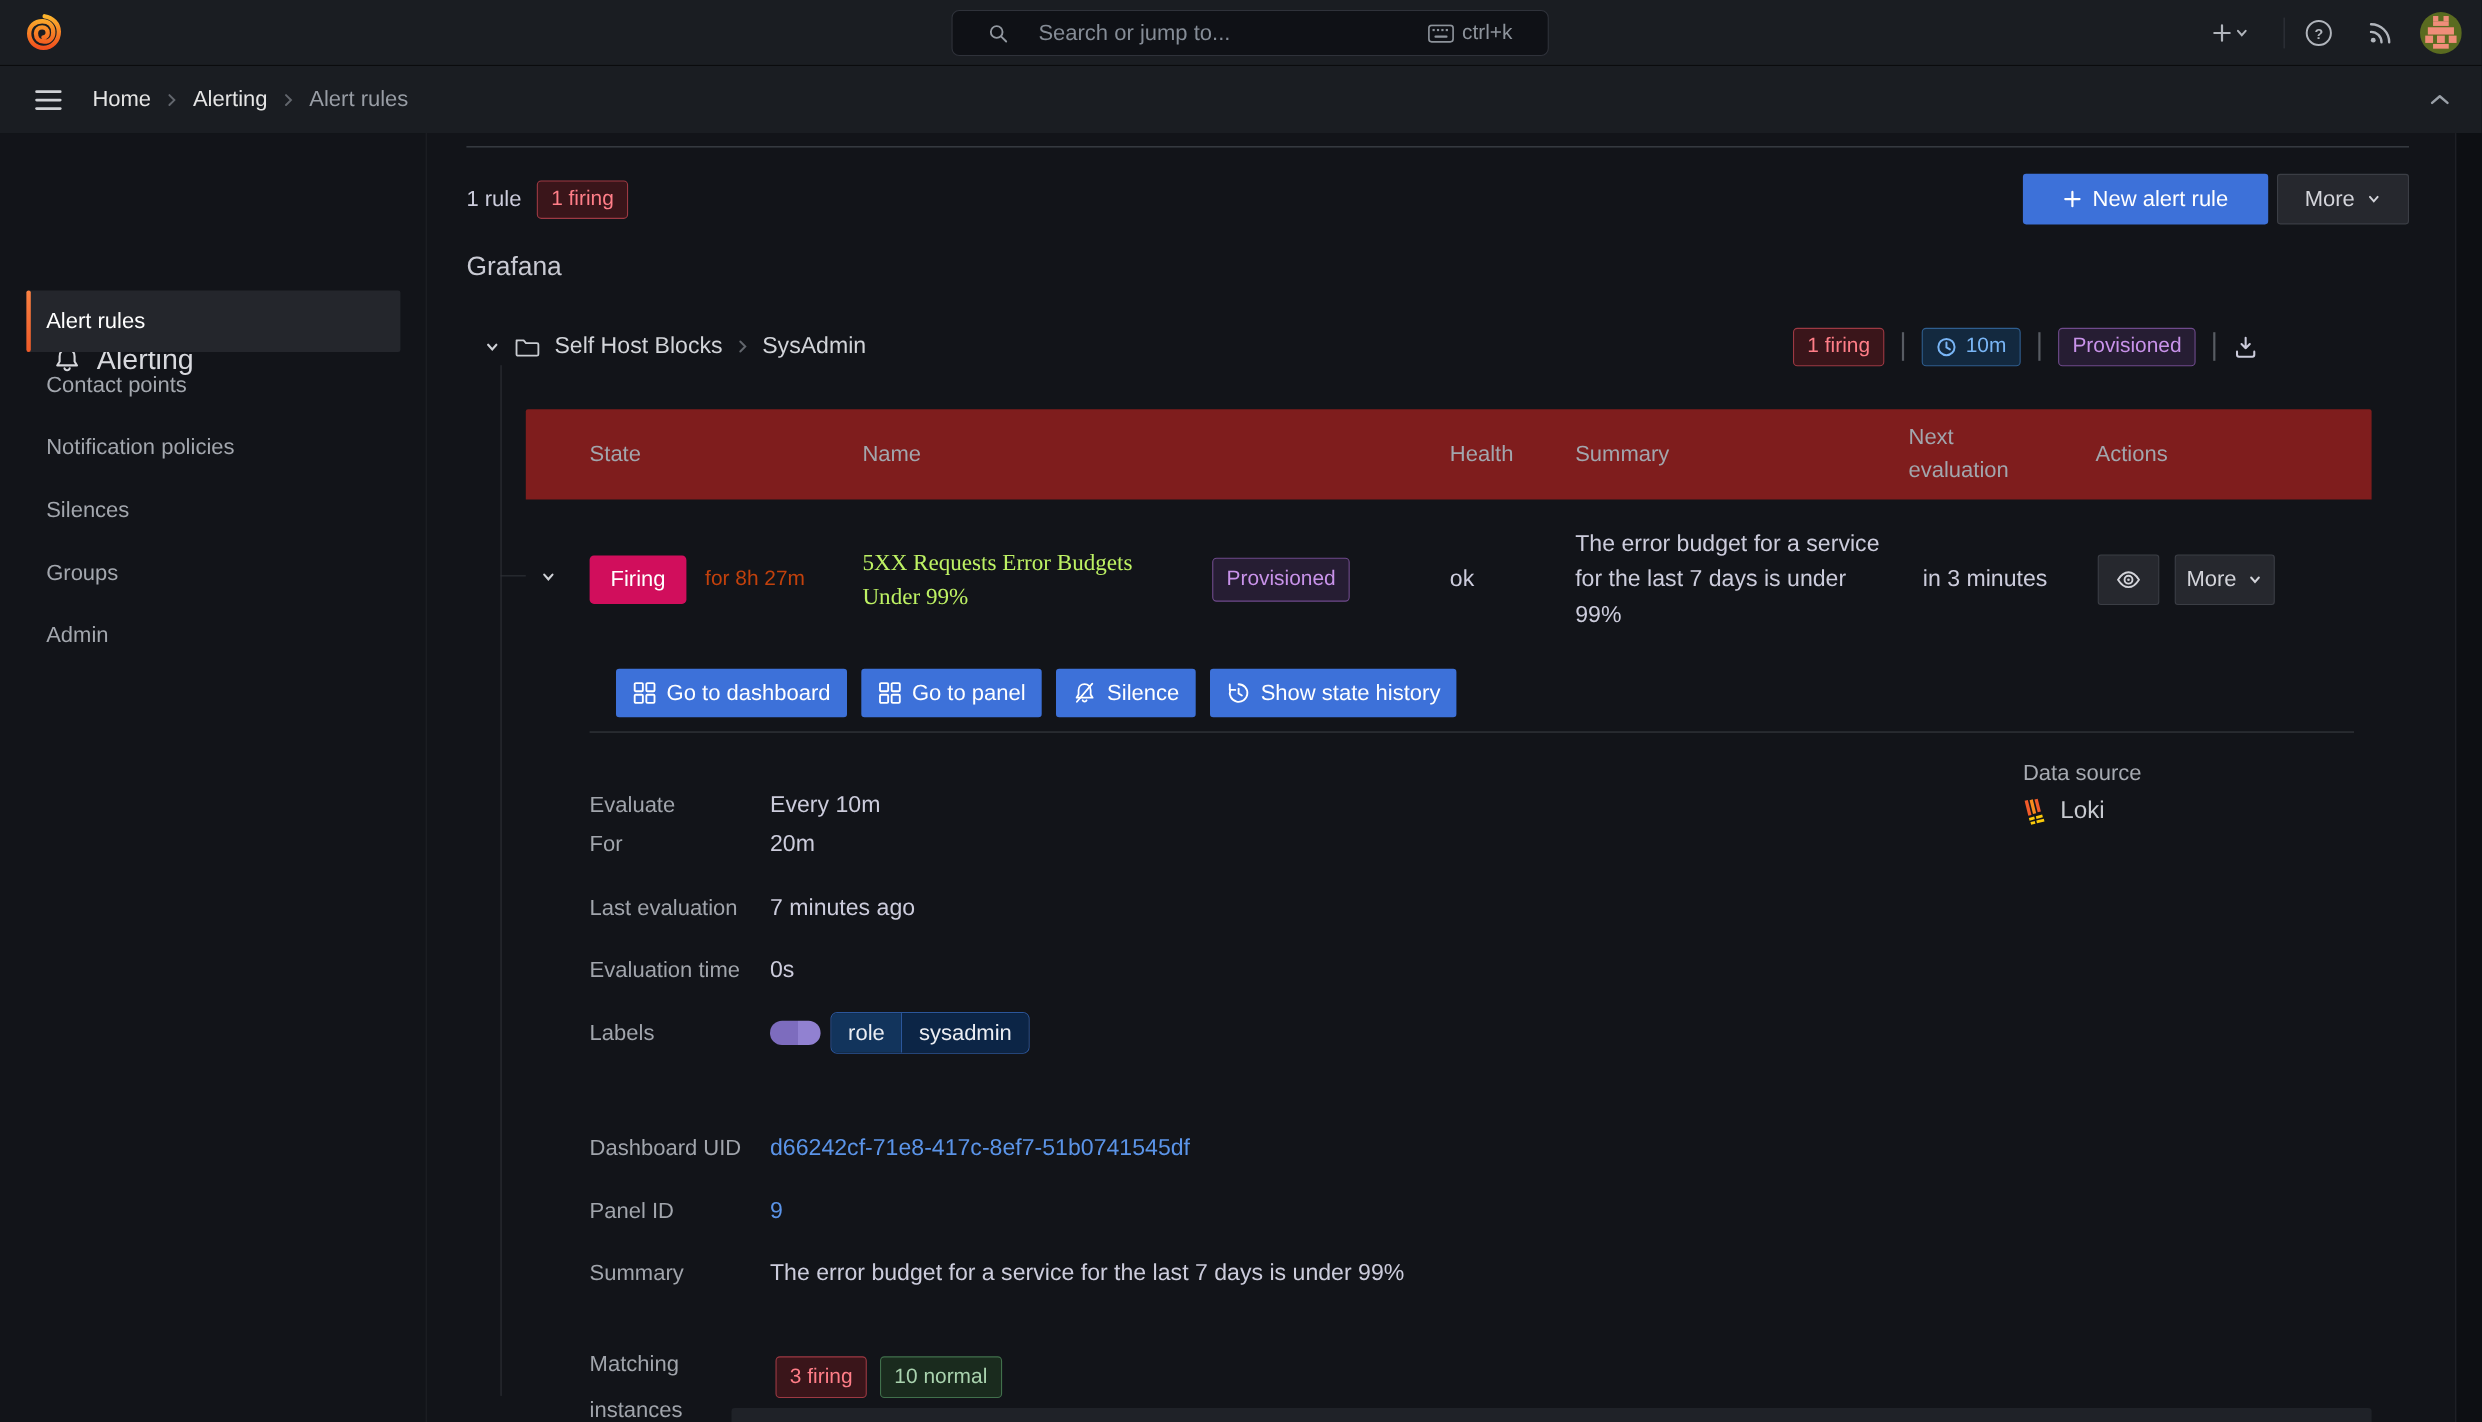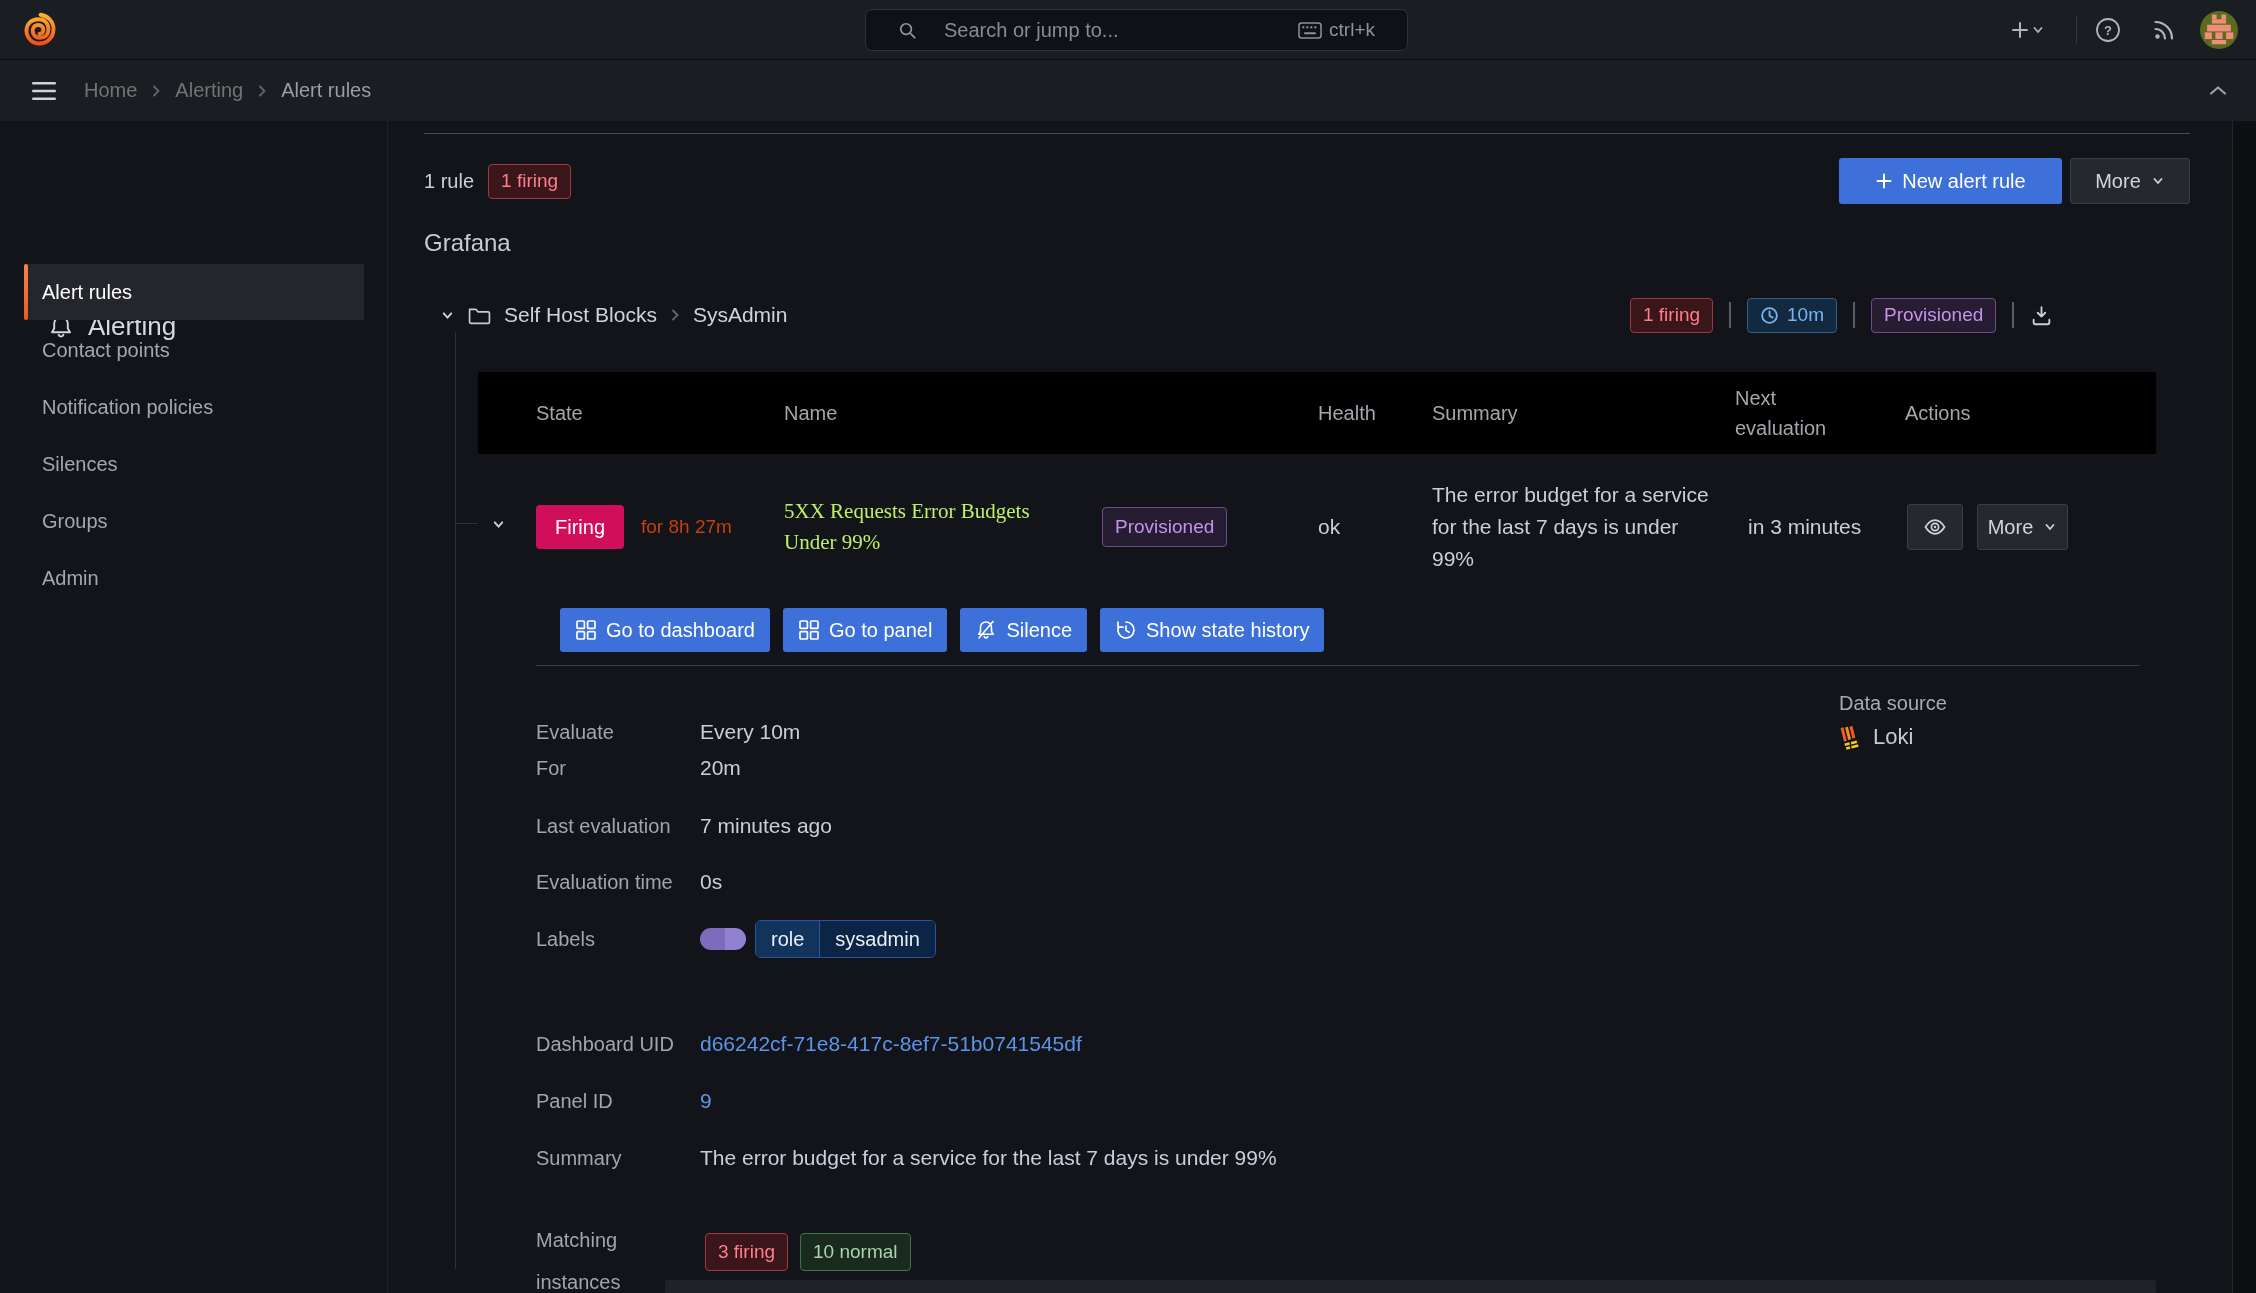--- a/index.html
+++ b/index.html
@@ -17,21 +17,21 @@
   .searchbox input { flex:1; background:transparent; border:none; outline:none;
     color:#9299a2; font-size:20px; font-family:"Liberation Sans",sans-serif; }
   .searchbox input::placeholder { color:#858c96; opacity:1; }
   .shortcut { color:#8d939b; font-size:19px; display:flex; align-items:center; gap:7px; }
   .nav-ico { position:absolute; top:0; height:60px; display:flex; align-items:center; justify-content:center; color:#b1b5bc; cursor:pointer; }
   .nav-divider { position:absolute; left:2076px; top:16px; width:1px; height:28px; background:#33363d; }
 
   
   .crumbbar { position:absolute; left:0; top:60px; width:2256px; height:61px; background:#1a1d22; }
   .crumbs { position:absolute; left:84px; top:0; height:61px; display:flex; align-items:center; gap:14px; font-size:20px; }
-  .crumb { color:#737373; cursor:pointer; }
+  .crumb { color:#e5e5e5; cursor:pointer; }
   .crumb.current { color:#989da5; }
   .crumb-sep { color:#62666d; }
 
   
   .sidebar { position:absolute; left:0; top:121px; width:388px; bottom:0;
     background:#121419; border-right:1px solid #1f2126; }
   .side-title { position:absolute; left:48px; top:190px; display:flex; align-items:center; gap:14px;
     font-size:26px; font-weight:500; color:#d8d9de; }
   .side-item { position:absolute; left:24px; width:340px; height:56px; border-radius:2px;
     display:flex; align-items:center; padding-left:18px; font-size:20px; color:#a3a7ae; cursor:pointer; }
@@ -71,21 +71,21 @@
   .folder-name { font-size:21px; color:#d2d4d9; cursor:pointer; }
   .folder-right { left:1242px; top:176px; height:36px; display:flex; align-items:center; gap:16px; }
   .pipe { width:2px; height:26px; background:#585c63; }
 
   
   .guide-v { left:67px; top:211px; width:1px; height:937px; background:#2e3137; }
   .guide-h { left:67px; top:402px; width:23px; height:1px; background:#2e3137; }
 
   
   .rules-table { left:90px; top:251px; width:1678px; }
-  .thead { position:relative; height:82px; background:#000000; border-radius:2px 2px 0 0; }
+  .thead { position:relative; height:82px; background:#7f1d1d; border-radius:2px 2px 0 0; }
   .th { position:absolute; top:0; height:82px; display:flex; align-items:center;
     font-size:20px; color:#a2a6ad; }
   .trow { position:relative; height:146px; }
   .cell { position:absolute; top:0; height:146px; display:flex; align-items:center; }
   .state-badge { height:44px; padding:0 19px; border-radius:4px; background:var(--firing_pink,#d10e5c);
     color:#fff; font-size:20px; font-weight:500; display:inline-flex; align-items:center; }
   .dur { font-size:19px; color:#c2410c; margin-left:17px; }
   .rule-name { width:292px; font-size:21px; line-height:31px; color:#bef264;font-family:Liberation Serif, serif; }
   .sum-text { width:288px; font-size:21px; line-height:32px; color:#ccccdc; }
   .btn-eye { width:56px; height:46px; }

